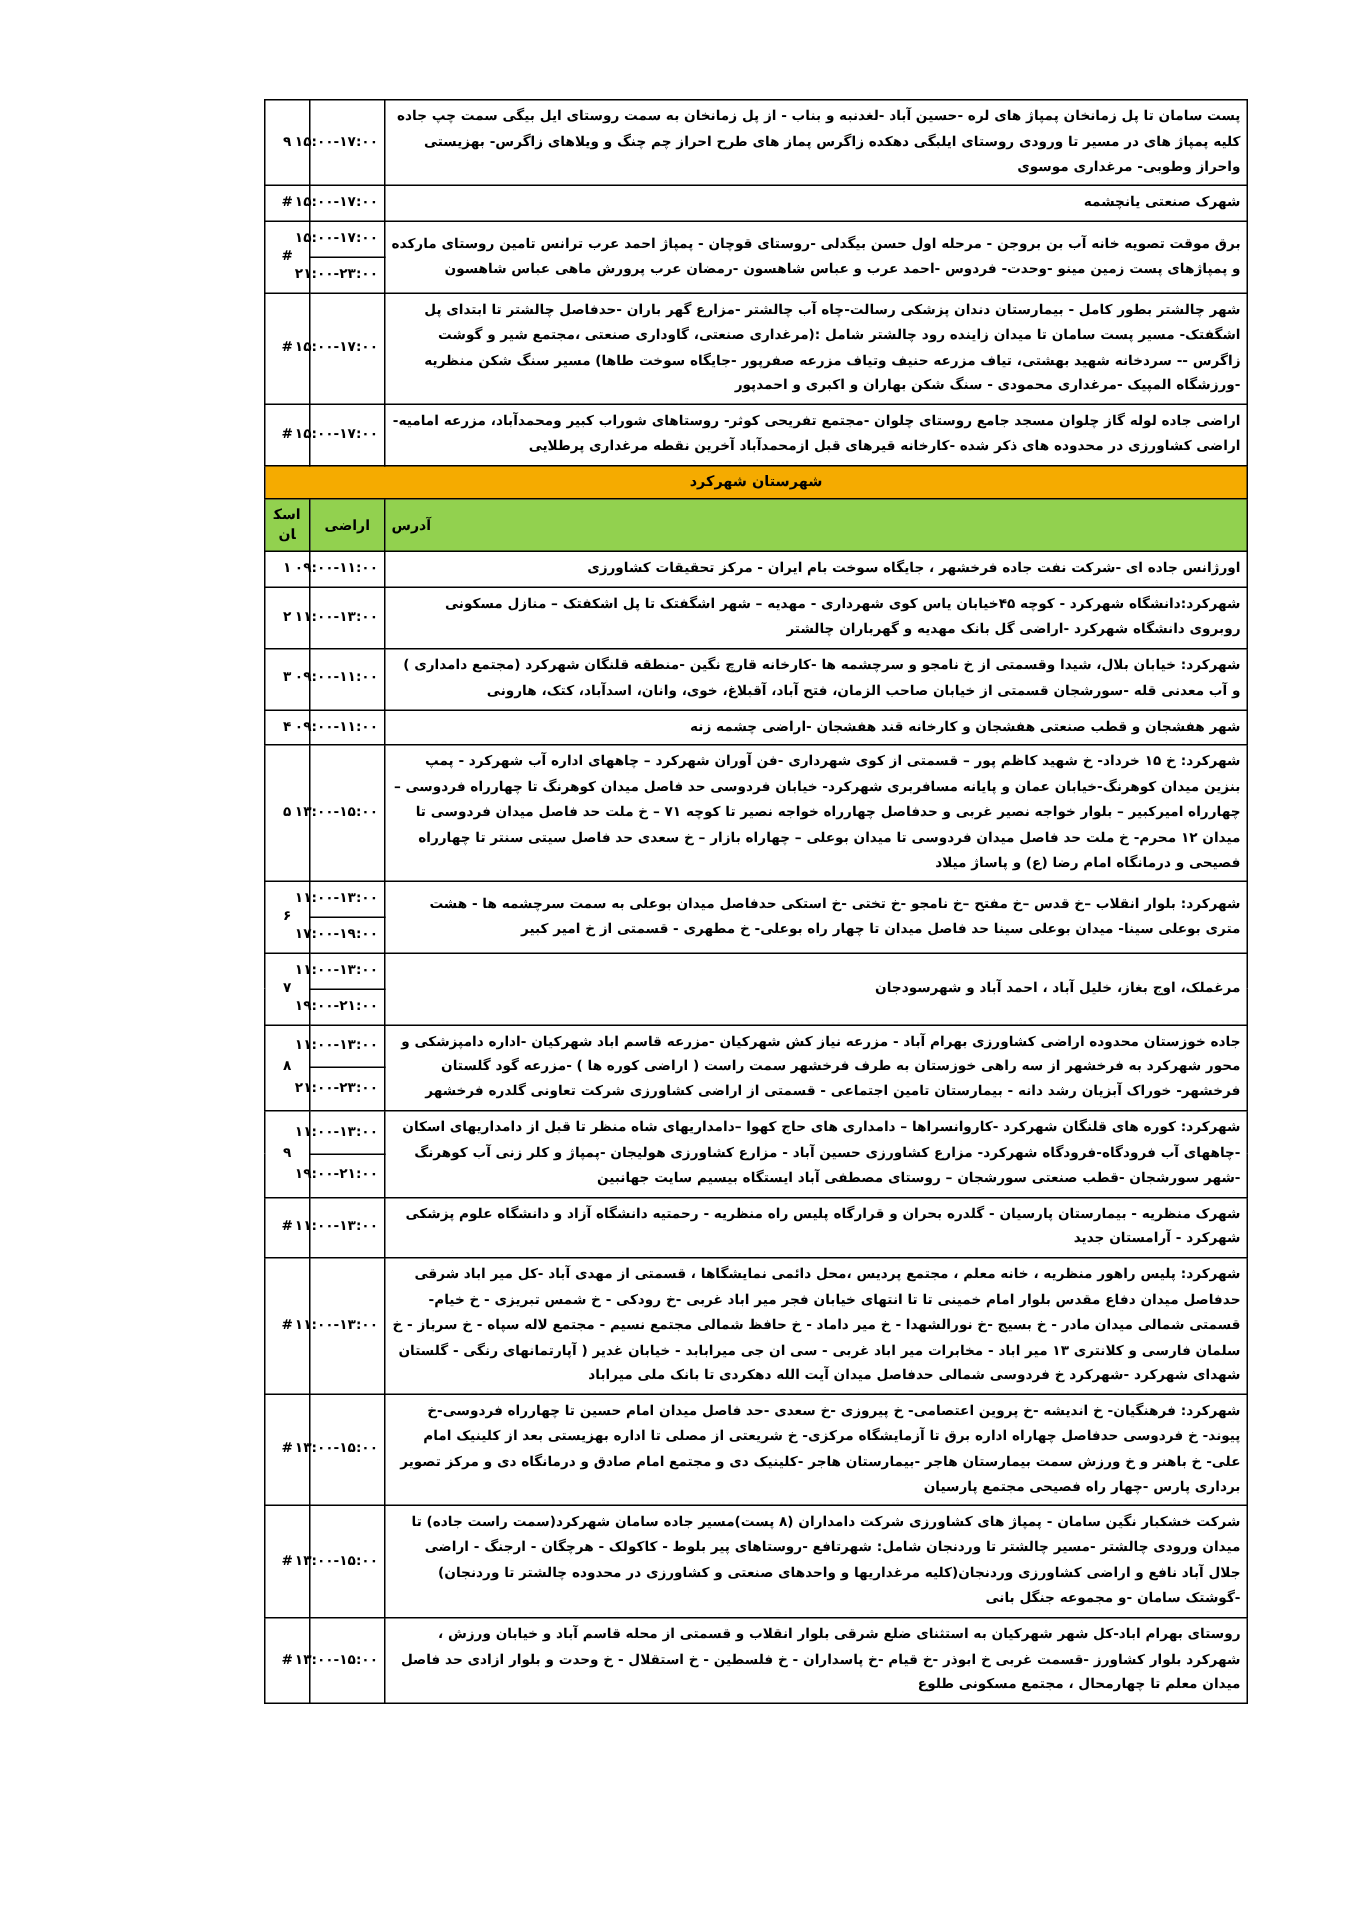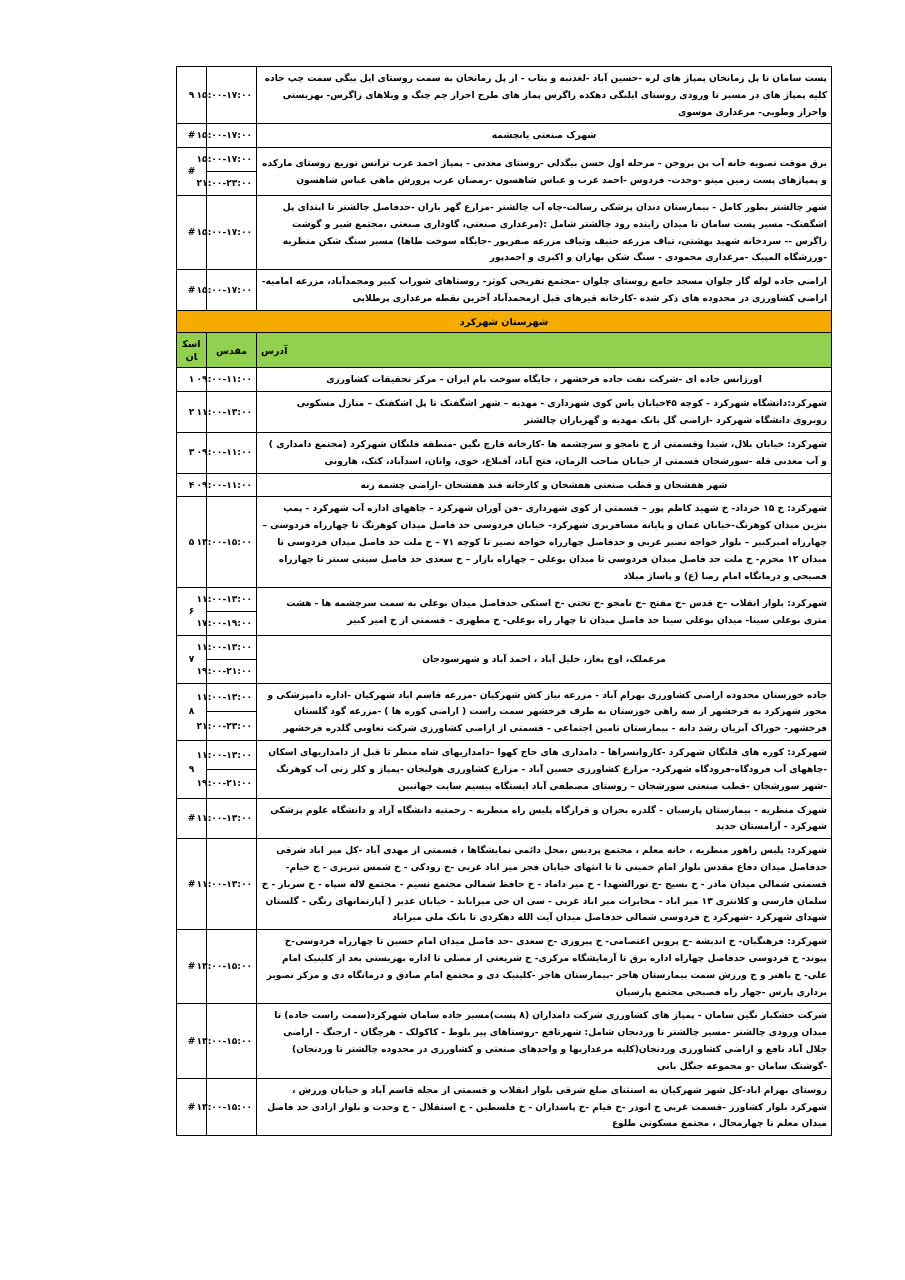--- a/index.html
+++ b/index.html
@@ -50,21 +50,20 @@
   col.c-addr { width: 575px; }
   col.c-time { width: 50px; }
   col.c-num  { width: 30px; }
 
   td.addr {
     text-align: right;
     padding-right: 6px;
     padding-left: 6px;
   }
   td.addr.center {
-    text-align: center;
   }
   td.time {
     text-align: center;
     font-size: 8.4px;
     letter-spacing: -0.2px;
     white-space: nowrap;
     line-height: 1.4;
   }
   td.num {
     text-align: center;
@@ -112,21 +111,21 @@
 
         <tr>
           <td class="addr center">شهرک صنعتی یانچشمه</td>
           <td class="time">
             <div>۱۵:۰۰-۱۷:۰۰</div>
           </td>
           <td class="num">#</td>
         </tr>
 
         <tr>
-          <td class="addr" rowspan="2">برق موقت تصویه خانه آب بن بروجن  - مرحله اول حسن بیگدلی -روستای معدنی - پمپاژ احمد عرب ترانس توزیع روستای مارکده و پمپاژهای پست زمین مینو -وحدت- فردوس -احمد عرب و عباس شاهسون -رمضان عرب پرورش ماهی عباس شاهسون</td>
+          <td class="addr" rowspan="2">برق موقت تصویه خانه آب بن بروجن  - مرحله اول حسن بیگدلی -روستای قوچان - پمپاژ احمد عرب ترانس تامین روستای مارکده و پمپاژهای پست زمین مینو -وحدت- فردوس -احمد عرب و عباس شاهسون -رمضان عرب پرورش ماهی عباس شاهسون</td>
           <td class="time">۱۵:۰۰-۱۷:۰۰</td>
           <td class="num" rowspan="2">#</td>
         </tr>
         <tr>
           <td class="time">۲۱:۰۰-۲۳:۰۰</td>
         </tr>
 
         <tr>
           <td class="addr">شهر چالشتر بطور کامل - بیمارستان دندان پزشکی رسالت-چاه آب چالشتر -مزارع گهر باران -حدفاصل چالشتر تا ابتدای پل اشگفتک- مسیر پست سامان تا میدان زاینده رود چالشتر شامل :(مرغداری صنعتی، گاوداری صنعتی ،مجتمع شیر و گوشت زاگرس -- سردخانه شهید بهشتی، تیاف مزرعه حنیف وتیاف مزرعه صفرپور -جایگاه سوخت طاها)  مسیر سنگ شکن منظریه -ورزشگاه المپیک -مرغداری محمودی - سنگ شکن بهاران و اکبری و احمدپور</td>
           <td class="time">۱۵:۰۰-۱۷:۰۰</td>
@@ -138,21 +137,21 @@
           <td class="time">۱۵:۰۰-۱۷:۰۰</td>
           <td class="num">#</td>
         </tr>
 
         <tr class="section-band">
           <td colspan="3">شهرستان شهرکرد</td>
         </tr>
 
         <tr class="col-head">
           <td class="head-addr">آدرس</td>
-          <td>مقدس</td>
+          <td>اراضی</td>
           <td>اسکان</td>
         </tr>
 
         <tr>
           <td class="addr center">اورژانس جاده ای -شرکت نفت جاده فرخشهر ، جایگاه سوخت بام ایران - مرکز تحقیقات کشاورزی</td>
           <td class="time">۰۹:۰۰-۱۱:۰۰</td>
           <td class="num">۱</td>
         </tr>
 
         <tr>

